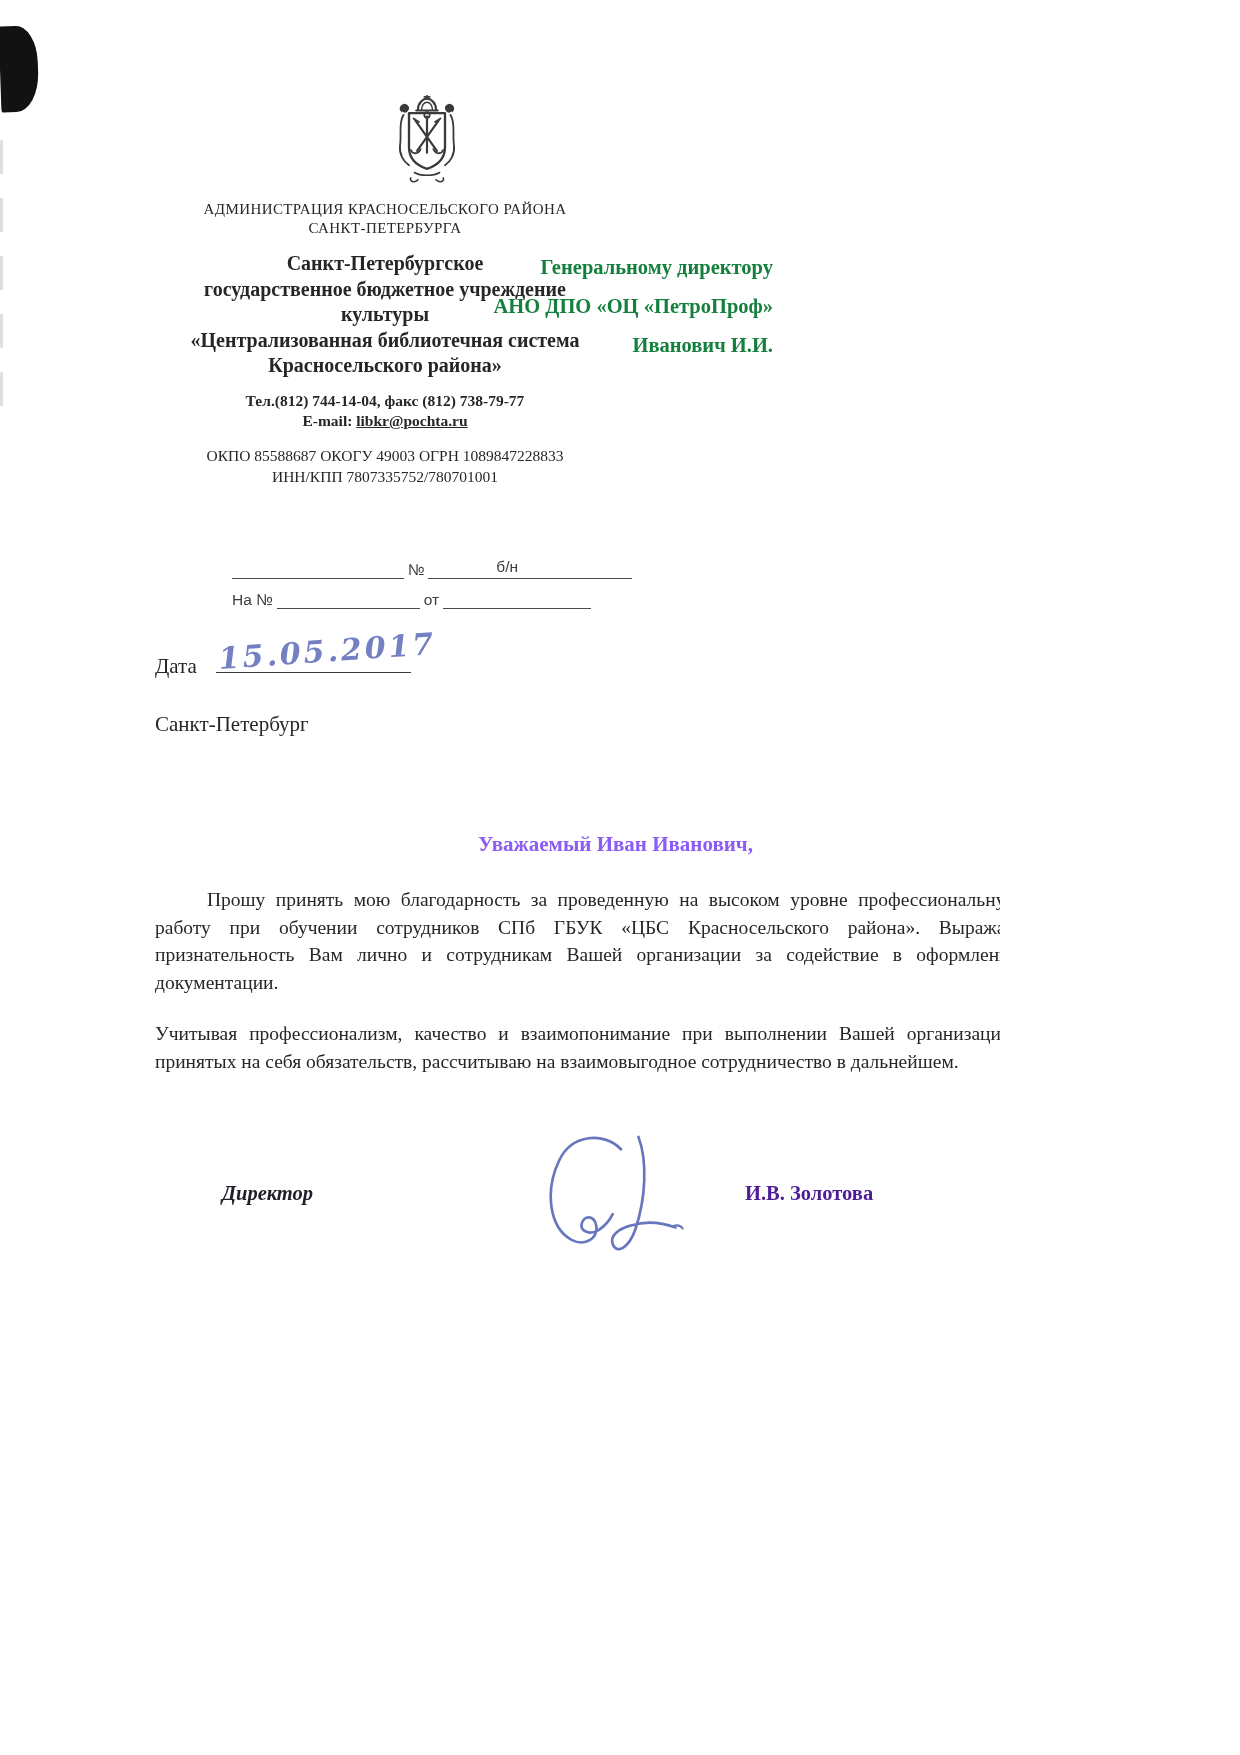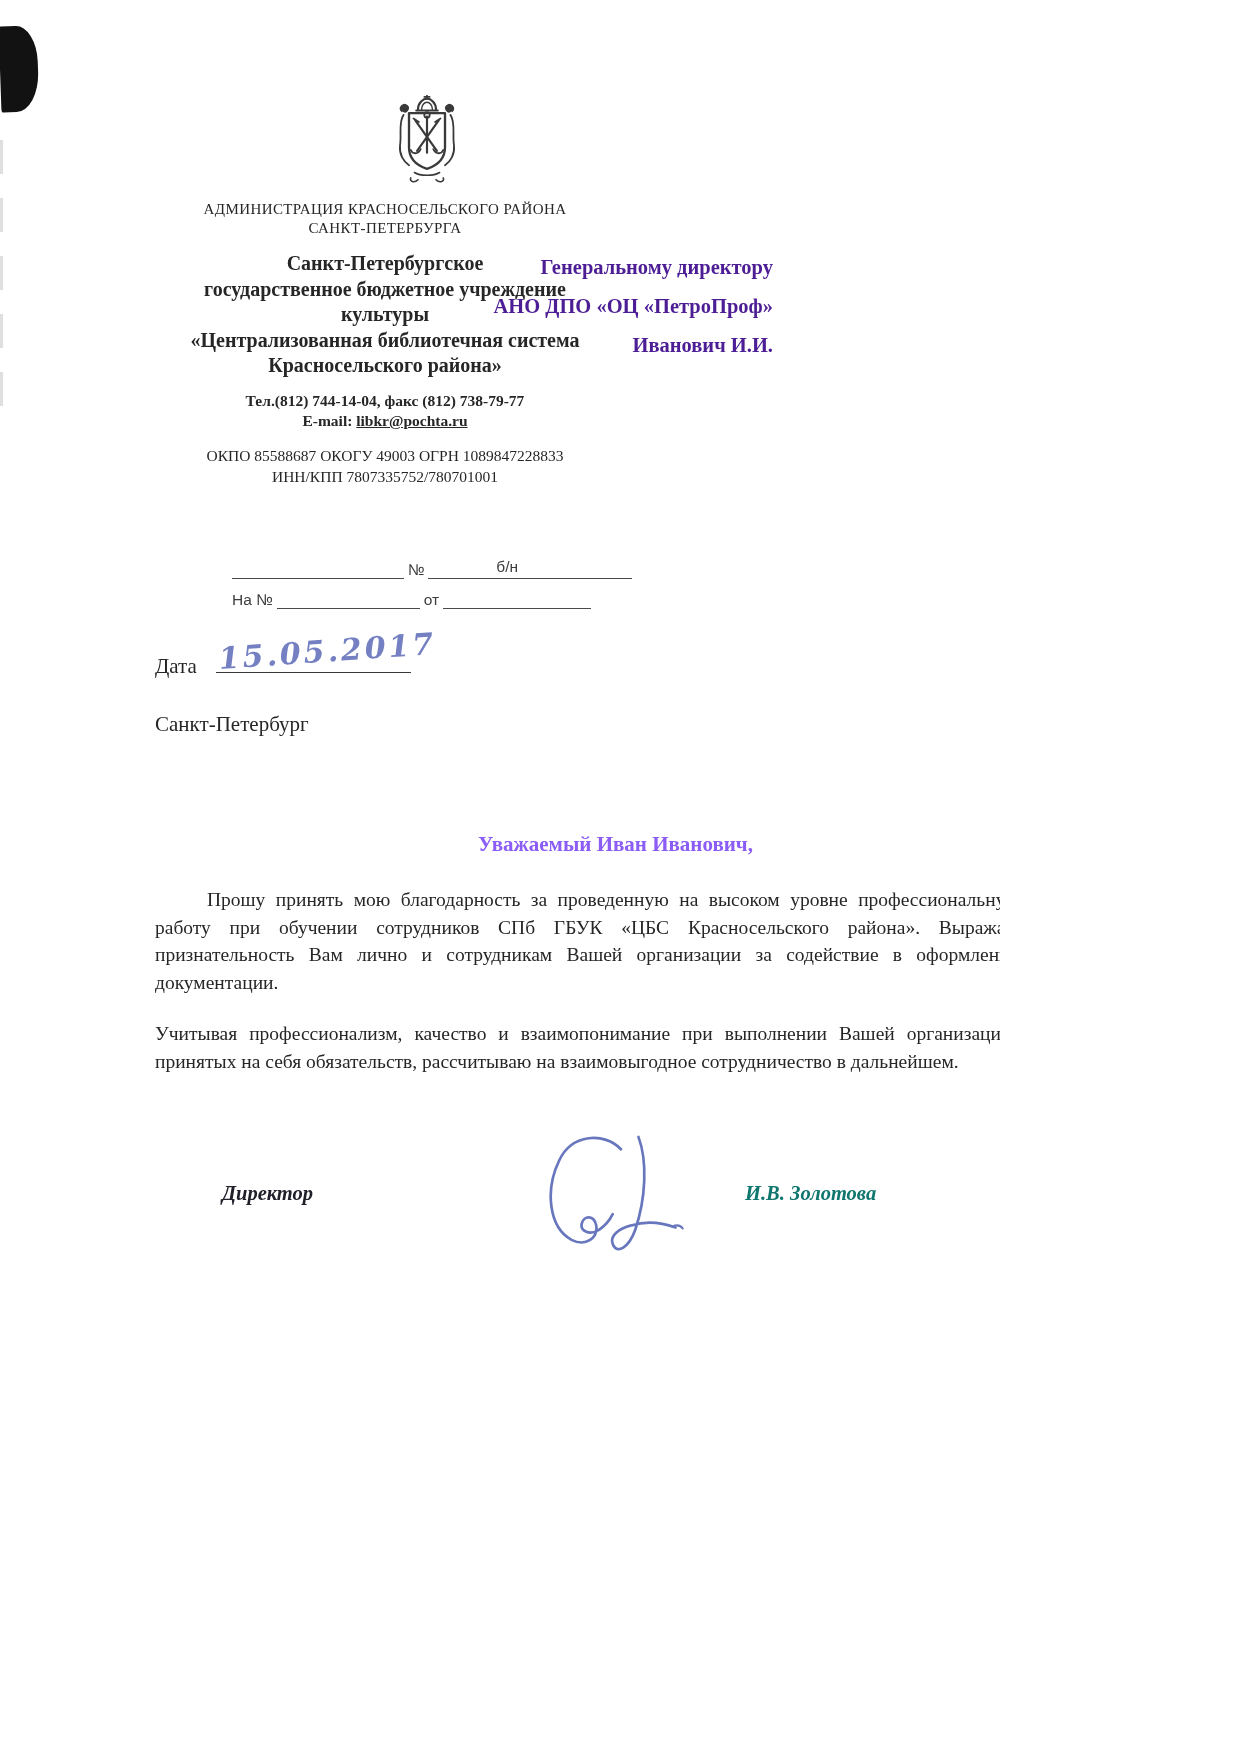--- a/index.html
+++ b/index.html
@@ -49,21 +49,21 @@
   .ref-row { display: flex; align-items: flex-end; height: 27px; }
   .ref-row + .ref-row { margin-top: 3px; }
   .ref-line { border-bottom: 1.6px solid #4a4a4a; height: 20px; display: inline-block; }
   .ref-label { padding: 0 4px 0 4px; white-space: nowrap; }
   .ref-line.filled { text-align: center; padding-right: 46px; }
 
   
   .addressee {
     position: absolute; right: 227px; top: 248px;
     text-align: right; font-weight: bold;
-    font-size: 20.5px; line-height: 39px; color: #4c1d95;
+    font-size: 20.5px; line-height: 39px; color: #15803d;
   }
 
   
   .date-line { position: absolute; left: 155px; top: 648px; font-size: 21px; }
   .date-label { vertical-align: baseline; }
   .date-hand-wrap {
     display: inline-block; position: relative;
     width: 195px; margin-left: 14px;
     border-bottom: 1.6px solid #3a3a3a; height: 24px;
   }
@@ -91,21 +91,21 @@
   .body-text p + p { margin-top: 24px; }
 
   
   .sig-title {
     position: absolute; left: 222px; top: 1182px;
     font-size: 20.5px; font-weight: bold; font-style: italic; color: #20202a; text-align: right;
   }
   .sig-ink { position: absolute; left: 518px; top: 1126px; width: 175px; height: 135px; }
   .sig-name {
     position: absolute; left: 745px; top: 1182px;
-    font-size: 20.5px; font-weight: bold; font-style: italic; color: #0f766e;
+    font-size: 20.5px; font-weight: bold; color: #4c1d95;
   }
 </style>
 </head>
 <body>
 
 <div class="page">
 
   <div class="corner-artifact"></div>
   <div class="edge-smudge"></div>
 

